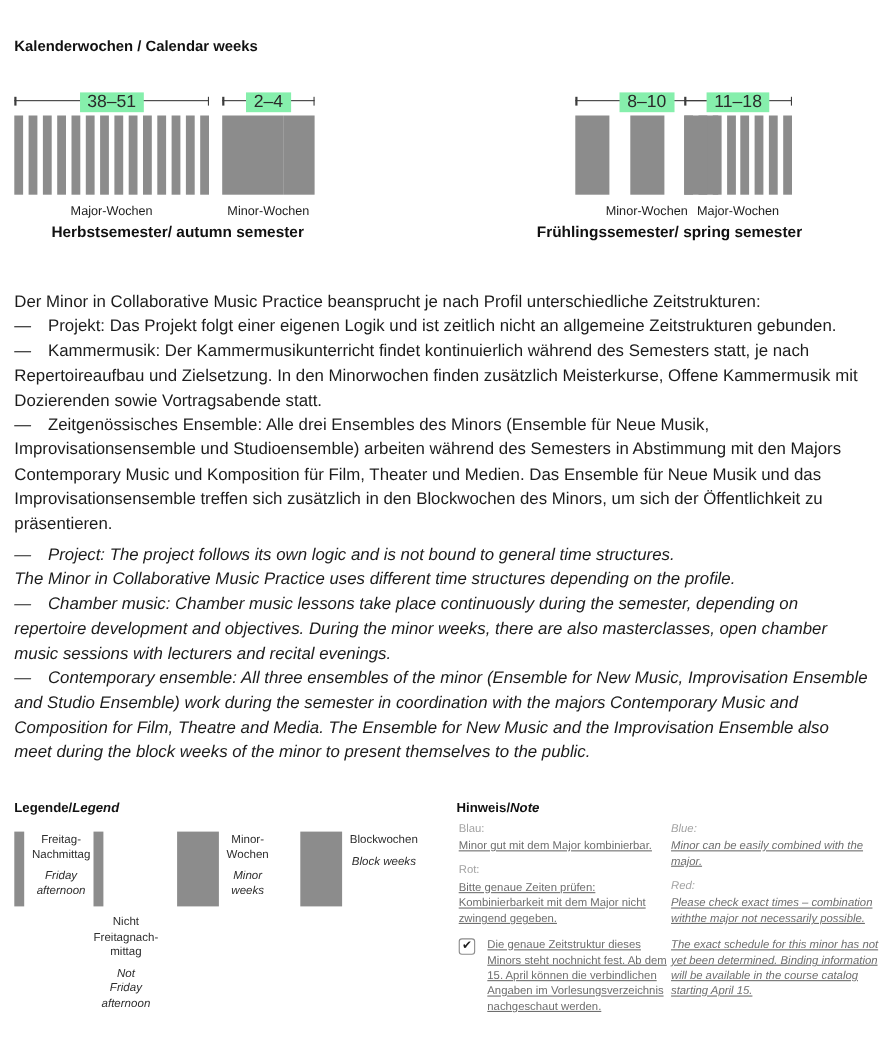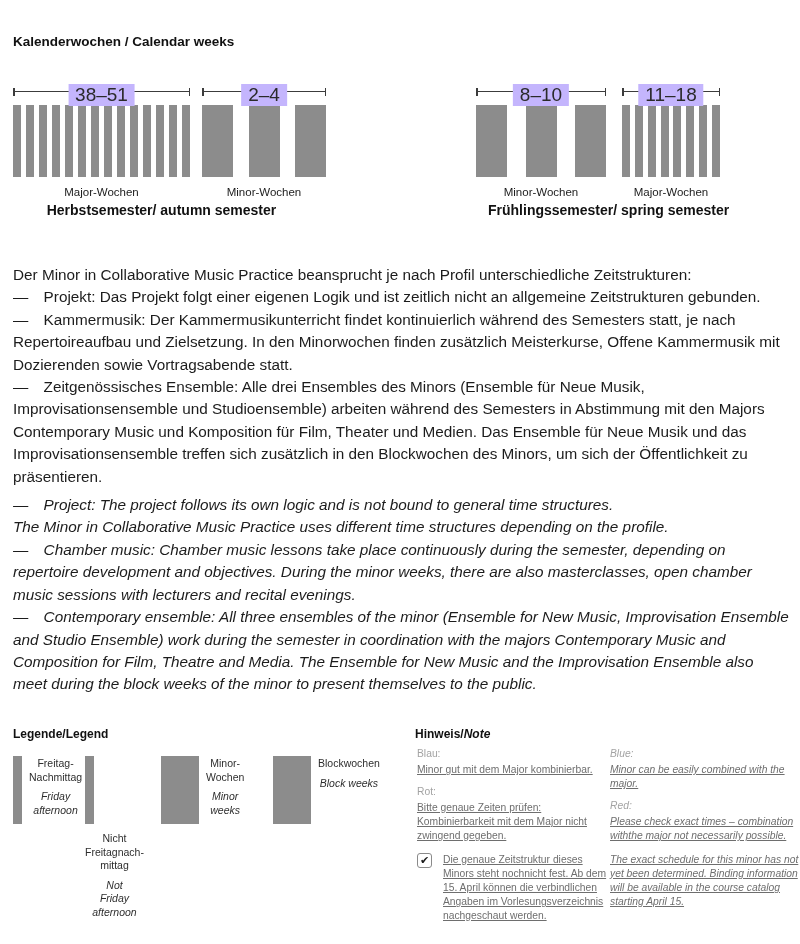--- a/index.html
+++ b/index.html
@@ -16,34 +16,34 @@
     overflow:hidden;
   }
   .page-title{
     position:absolute;top:34px;left:13px;margin:0;
     font-size:13.5px;font-weight:bold;color:#111;
   }
   
   .diagram{position:absolute;top:85px;left:0;width:800px;height:150px;}
   .section{position:absolute;top:0;}
   .sec1{left:13px;width:177px;}
-  .sec2{left:202px;width:124px;}
+  .sec2{left:202px;width:84px;}
   .sec3{left:349px;width:114px;}
-  .sec4{left:476px;width:130px;}
+  .sec4{left:523px;width:130px;}
   .sec5{left:622px;width:98px;}
   .bracket{position:relative;height:14px;}
   .bracket::before{
     content:"";position:absolute;left:0;right:0;top:6px;border-top:1.5px solid var(--line-dark);
   }
   .tick{position:absolute;top:2.5px;width:1.5px;height:8px;background:var(--line-dark);}
   .tick.left{left:0;}
   .tick.right{right:0;}
   .bracket-label{
     position:absolute;left:50%;top:-1px;transform:translateX(-50%);
-    background:#c4b5fd;padding:0 7px;font-size:19px;color:#2a2a2a;white-space:nowrap;z-index:2;
+    background:#86efac;padding:0 7px;font-size:16px;color:#2a2a2a;white-space:nowrap;z-index:2;
   }
   .bars{display:flex;justify-content:space-between;height:72px;margin-top:6px;}
   .bar{background:var(--bar-gray);height:72px;}
   .bar.thin{width:8px;}
   .bar.wide{width:31px;}
   .sec-label{
     margin-top:9px;text-align:center;font-size:11.5px;color:#1c1c1c;white-space:nowrap;
   }
   .sem-title{
     position:absolute;top:117px;margin:0;font-size:14px;font-weight:bold;
@@ -52,21 +52,21 @@
   .sem-title.autumn{left:13px;width:297px;}
   .sem-title.spring{left:488px;width:240px;}
   
   .body-text{position:absolute;top:264px;left:13px;width:778px;}
   .body-text p{margin:0;font-size:15.3px;line-height:22.4px;color:var(--text-main);}
   .body-text .en{margin-top:6px;}
   .body-text .en p{font-style:italic;}
   
   .legend{position:absolute;top:727px;left:13px;width:390px;height:120px;}
   .legend h2{margin:0;font-size:12px;font-weight:bold;color:#111;}
-  .legend h2 .it{text-align:right;}
+  .legend h2 .it{font-style:italic;text-align:right;}
   .legend-items{position:absolute;top:29px;left:0;width:390px;height:80px;}
   .legend-item{position:absolute;top:0;display:flex;gap:7px;text-align:center;}
   .li1{left:0;} .li2{left:72px;flex-direction:column;} .li3{left:148px;} .li4{left:243px;padding-left:17px;}
   .swatch{background:var(--bar-gray);height:68px;flex:0 0 auto;}
   .swatch.thin{width:9px;}
   .swatch.wide{width:38px;}
   .legend-text{padding-top:1px;}
   .lg-de{font-size:10.5px;line-height:13.5px;color:#2e2e2e;white-space:pre-line;}
   .lg-en{font-size:10.5px;line-height:13.5px;color:#2e2e2e;white-space:pre-line;font-style:italic;margin-top:6px;}
   

